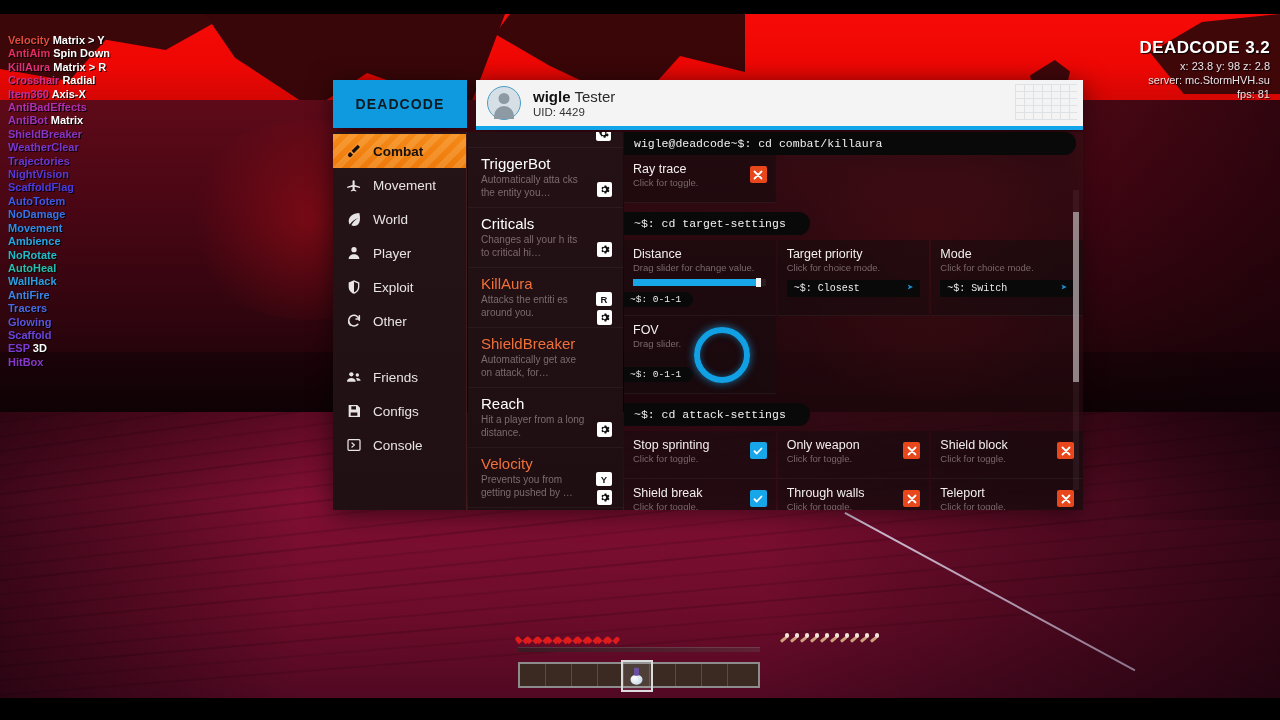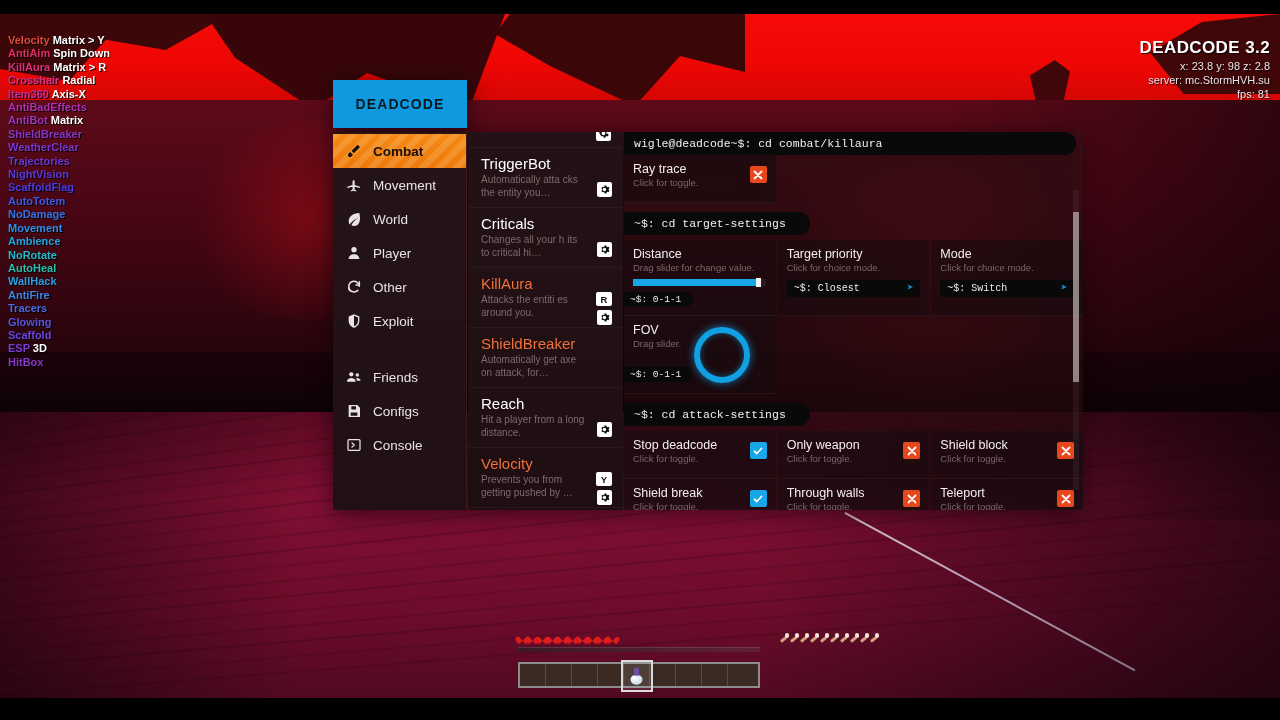--- a/index.html
+++ b/index.html
@@ -498,20 +498,31 @@
   <div class="wm-line">server: mc.StormHVH.su</div>
   <div class="wm-line">fps: 81</div>
 </div>
 
 <div id="client-gui">
 
   <div class="gui-topbar">
     <div class="logo-box">
       <span class="logo-text">DEADCODE</span>
     </div>
+    <div class="account-box">
+      <div class="avatar"></div>
+      <div class="acct-text">
+        <div class="acct-name">
+          <b>wigle</b>
+          <span>Tester</span>
+        </div>
+        <div class="acct-uid">UID: 4429</div>
+      </div>
+      <div class="acct-deco"></div>
+    </div>
   </div>
 
   <div class="gui-body">
 
     <div class="sidebar">
       <div id="nav-list">
           <div class="nav-item active">
             <span class="nav-icon">
               <svg viewBox="0 0 24 24" fill="currentColor">
                 <path d="M17.5 2.5L21 6l-9.2 9.2-3.5-3.5L17.5 2.5zM6.2 13.5l4.3 4.3-2.4 2.4a3 3 0 11-4.3-4.3l2.4-2.4z"></path>
@@ -539,35 +550,35 @@
             <span class="nav-icon">
               <svg viewBox="0 0 24 24" fill="currentColor">
                 <circle cx="12" cy="7" r="4"></circle>
                 <path d="M4 21c0-4.4 3.6-7 8-7s8 2.6 8 7z"></path>
               </svg>
             </span>
             <span class="nav-label">Player</span>
           </div>
           <div class="nav-item">
             <span class="nav-icon">
+              <svg viewBox="0 0 24 24" fill="currentColor">
+                <path d="M12 2L4 5.2v6.3c0 5 3.4 9.4 8 10.5 4.6-1.1 8-5.5 8-10.5V5.2L12 2zm6 9.5c0 3.7-2.4 7.1-6 8.3V4.2l6 2.4z"></path>
+              </svg>
+            </span>
+            <span class="nav-label">Exploit</span>
+          </div>
+          <div class="nav-item">
+            <span class="nav-icon">
               <svg viewBox="0 0 24 24" fill="none" stroke="currentColor" stroke-width="2.3" stroke-linecap="round">
                 <path d="M20 11a8 8 0 10-2.3 6.1"></path>
                 <path d="M20 4v5h-5"></path>
                 <path d="M4 13a8 8 0 002.4 5"></path>
               </svg>
             </span>
             <span class="nav-label">Other</span>
-          </div>
-          <div class="nav-item">
-            <span class="nav-icon">
-              <svg viewBox="0 0 24 24" fill="currentColor">
-                <path d="M12 2L4 5.2v6.3c0 5 3.4 9.4 8 10.5 4.6-1.1 8-5.5 8-10.5V5.2L12 2zm6 9.5c0 3.7-2.4 7.1-6 8.3V4.2l6 2.4z"></path>
-              </svg>
-            </span>
-            <span class="nav-label">Exploit</span>
           </div>
         </div>
       <div class="nav-gap"></div>
       <div id="nav-extras">
           <div class="nav-item">
             <span class="nav-icon">
               <svg viewBox="0 0 24 24" fill="currentColor">
                 <circle cx="8" cy="8" r="3.2"></circle>
                 <circle cx="17" cy="9" r="2.6"></circle>
                 <path d="M1.5 19c0-3.4 2.9-5.4 6.5-5.4s6.5 2 6.5 5.4z"></path>
@@ -715,21 +726,21 @@
         </div>
         <div class="set-cell empty fov-cell"></div>
         <div class="set-cell empty fov-cell"></div>
       </div>
 
       <div class="term-bar tag">~$: cd attack-settings</div>
 
       <div id="toggle-grid">
           <div class="set-row">
             <div class="set-cell">
-              <div class="set-name">Stop deadcode</div>
+              <div class="set-name">Stop sprinting</div>
               <div class="set-hint">Click for toggle.</div>
               <span class="checkbox on">
                 <svg viewBox="0 0 24 24" fill="none" stroke="#fff" stroke-width="3.6" stroke-linecap="round" stroke-linejoin="round">
                   <path d="M5 12.5l4.5 4.5L19 7"></path>
                 </svg>
               </span>
             </div>
             <div class="set-cell">
               <div class="set-name">Only weapon</div>
               <div class="set-hint">Click for toggle.</div>

